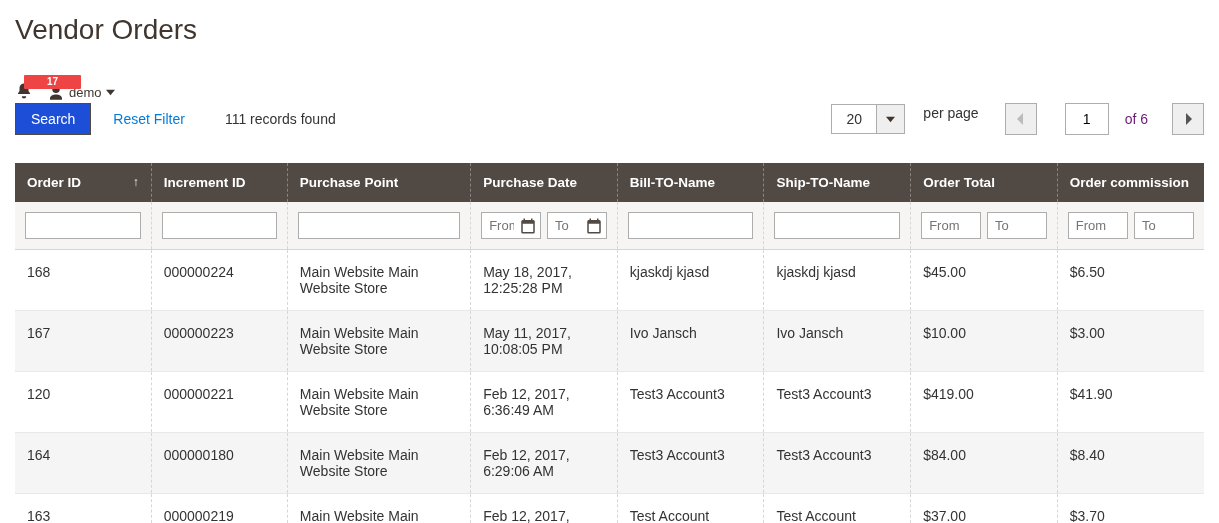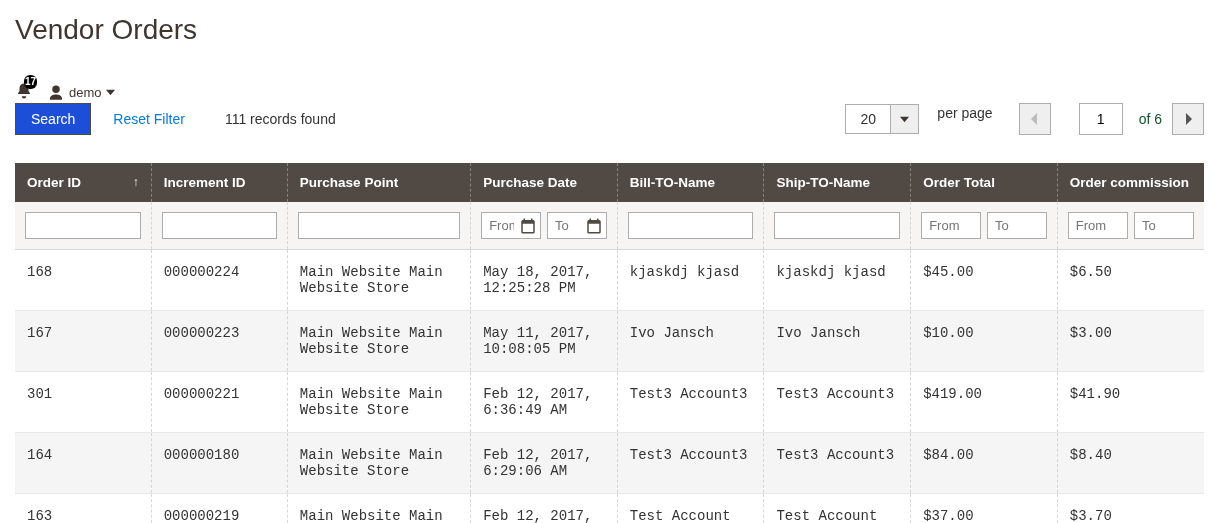--- a/index.html
+++ b/index.html
@@ -29,26 +29,26 @@
     display: flex;
     align-items: center;
     gap: 14px;
     margin-top: 6px;
   }
   .bell-wrap { position: relative; cursor: pointer; }
   .badge {
     position: absolute;
     top: -7px;
     left: 9px;
-    background: #000000;
+    background: #ef4444;
     color: #fff;
     font-size: 10px;
     font-weight: bold;
-    padding: 1px 1px;
-    border-radius: 6px;
+    padding: 1px 23px;
+    border-radius: 1px;
     line-height: 1.2;
   }
   .user-trigger {
     display: flex;
     align-items: center;
     gap: 4px;
     cursor: pointer;
     color: #41362f;
     font-size: 13px;
   }
@@ -114,21 +114,21 @@
   }
   .page-nav-btn.disabled { color:#bbb; cursor:default; }
   .page-input {
     width: 44px;
     height: 32px;
     border: 1px solid #adadad;
     text-align: center;
     font-size: 14px;
     margin: 0 6px 0 18px;
   }
-  .of-pages { color:#14532d; }
+  .of-pages { color:#701a75; margin-right: 14px; }
 
   table.grid {
     width: 100%;
     border-collapse: collapse;
   }
   thead th {
     background: #514943;
     color: #fff;
     text-align: left;
     font-weight: 600;
@@ -171,21 +171,21 @@
   tbody.data tr td {
     padding: 14px 12px;
     vertical-align: top;
     font-size: 14px;
     color: #333;
     border-right: 1px dashed #d6d6d6;
     border-bottom: 1px solid #e8e8e8;
   }
   tbody.data tr td:last-child { border-right:none; }
   tbody.data tr:nth-child(even) td { background: #f5f5f5; }
-  tbody.data tr { cursor:pointer;font-family:Liberation Mono, monospace; }
+  tbody.data tr { cursor:pointer; }
   .col-orderid   { width: 130px; }
   .col-incid     { width: 130px; }
   .col-pp        { width: 175px; }
   .col-pdate     { width: 140px; }
   .col-bill      { width: 140px; }
   .col-ship      { width: 140px; }
   .col-total     { width: 140px; }
   .col-comm      { width: 140px; }
 </style>
 </head>
@@ -321,21 +321,21 @@
         <td>167</td>
         <td>000000223</td>
         <td>Main Website Main Website Store</td>
         <td>May 11, 2017, 10:08:05 PM</td>
         <td>Ivo Jansch</td>
         <td>Ivo Jansch</td>
         <td>$10.00</td>
         <td>$3.00</td>
       </tr>
       <tr>
-        <td>301</td>
+        <td>120</td>
         <td>000000221</td>
         <td>Main Website Main Website Store</td>
         <td>Feb 12, 2017, 6:36:49 AM</td>
         <td>Test3 Account3</td>
         <td>Test3 Account3</td>
         <td>$419.00</td>
         <td>$41.90</td>
       </tr>
       <tr>
         <td>164</td>

